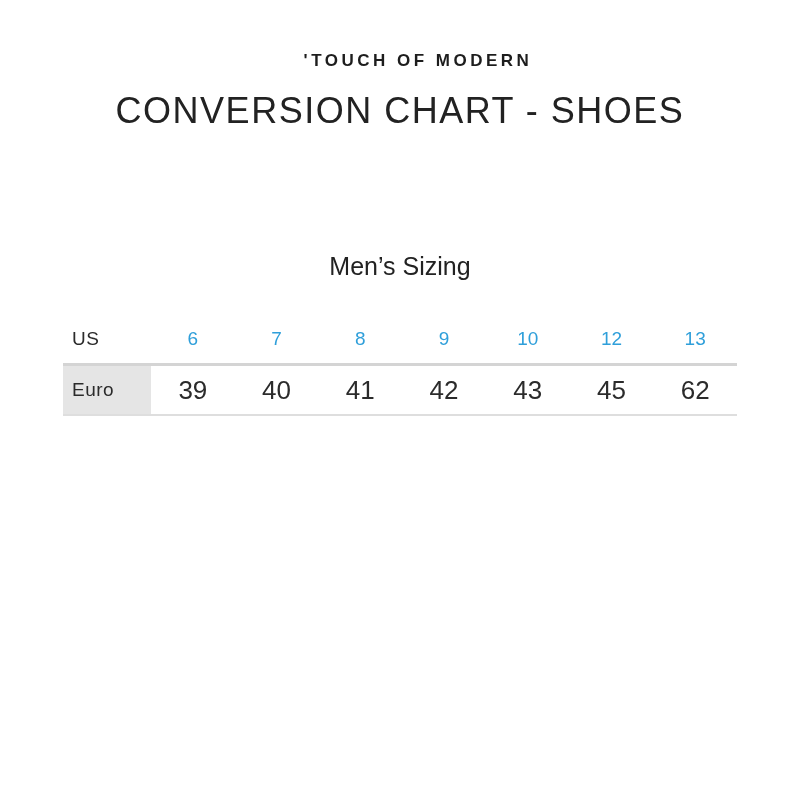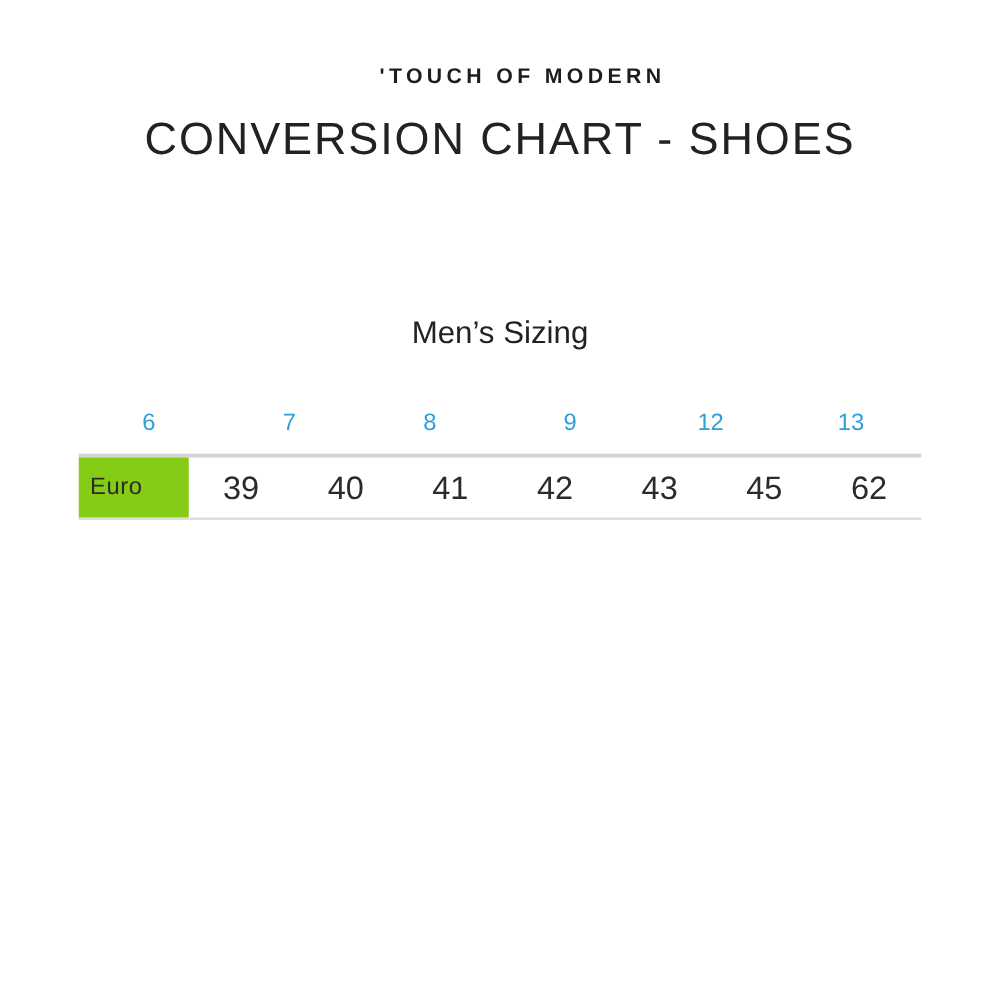--- a/index.html
+++ b/index.html
@@ -67,21 +67,21 @@
   }
   .cell-label {
     width: 88px;
     box-sizing: border-box;
     padding-left: 9px;
     font-size: 19px;
     letter-spacing: 0.5px;
     color: #2b2b2b;
   }
   .row-euro .cell-label {
-    background: #84cc16;
+    background: #e5e5e5;
   }
   .cell-val {
     flex: 1;
     justify-content: center;
     text-align: center;
   }
   .row-us .cell-val {
     color: #2f9fda;
     font-size: 19px;
   }
@@ -94,24 +94,26 @@
 <body>
 
 <div class="logo"><span class="tick">'</span><span>TOUCH OF MODERN</span></div>
 
 <div class="page-title">CONVERSION CHART - SHOES</div>
 
 <div class="section-heading">Men’s Sizing</div>
 
 <div class="size-table">
   <div class="row row-us">
+    <div class="cell cell-label">US</div>
     <div class="cell cell-val">6</div>
     <div class="cell cell-val">7</div>
     <div class="cell cell-val">8</div>
     <div class="cell cell-val">9</div>
+    <div class="cell cell-val">10</div>
     <div class="cell cell-val">12</div>
     <div class="cell cell-val">13</div>
   </div>
   <div class="row row-euro">
     <div class="cell cell-label">Euro</div>
     <div class="cell cell-val">39</div>
     <div class="cell cell-val">40</div>
     <div class="cell cell-val">41</div>
     <div class="cell cell-val">42</div>
     <div class="cell cell-val">43</div>

